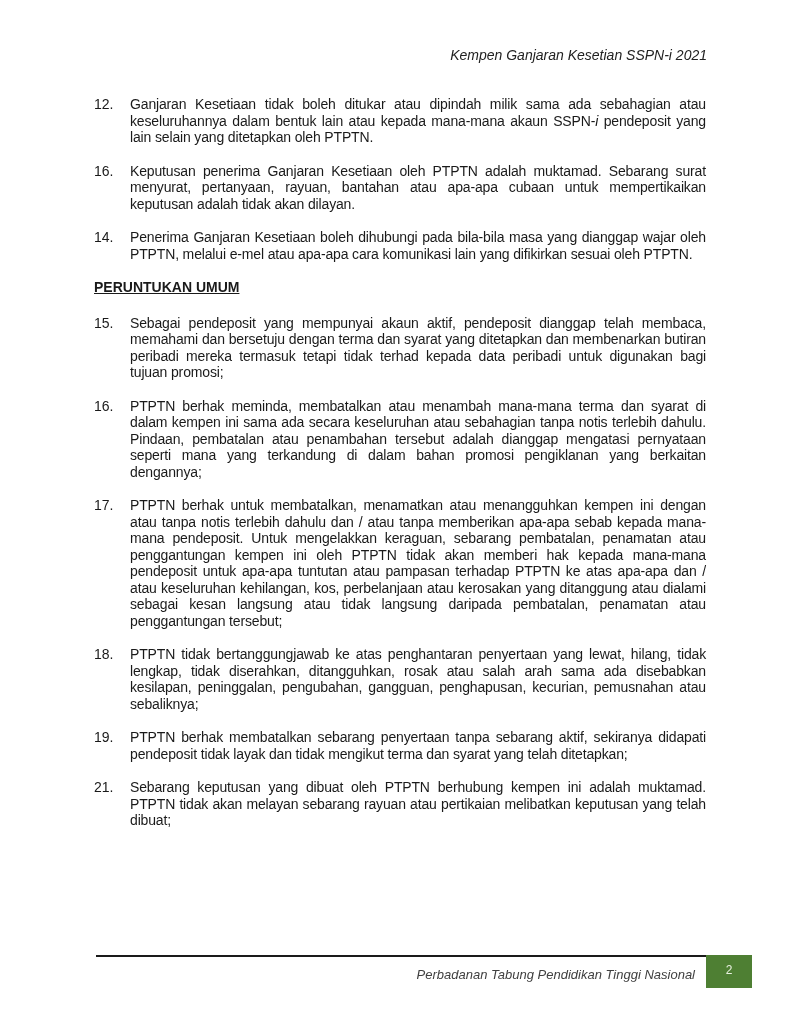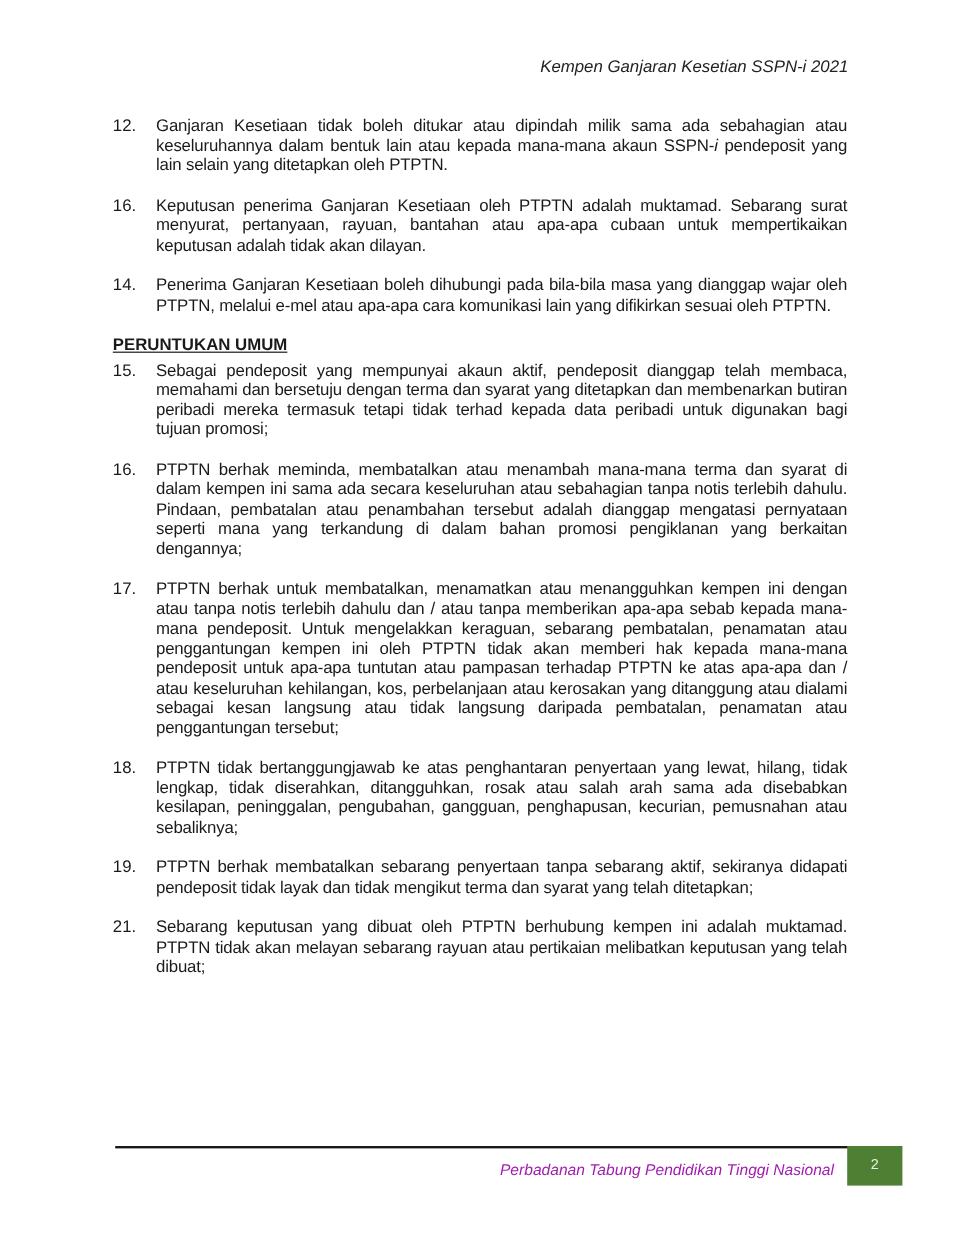--- a/index.html
+++ b/index.html
@@ -44,38 +44,38 @@
       flex: 1;
       font-size: 14px;
       line-height: 16.5px;
       text-align: justify;
       letter-spacing: -0.15px;
     }
     .section-heading {
       font-size: 14px;
       font-weight: bold;
       text-decoration: underline;
-      margin: 17px 0 4px 0;
+      margin: 17px 0 19px 0;
       line-height: 16.5px;
     }
     .footer-rule {
       position: absolute;
       left: 96px;
       top: 955px;
       width: 611px;
       height: 0;
       border-top: 2px solid #1a1a1a;
     }
     .footer-text {
       position: absolute;
       right: 105px;
       top: 967px;
       font-size: 13px;
       font-style: italic;
-      color: #a21caf;
+      color: #404040;
     }
     .page-box {
       position: absolute;
       left: 706px;
       top: 955px;
       width: 46px;
       height: 33px;
       background: #4e7f33;
       color: #e8f0e0;
       font-size: 12px;

